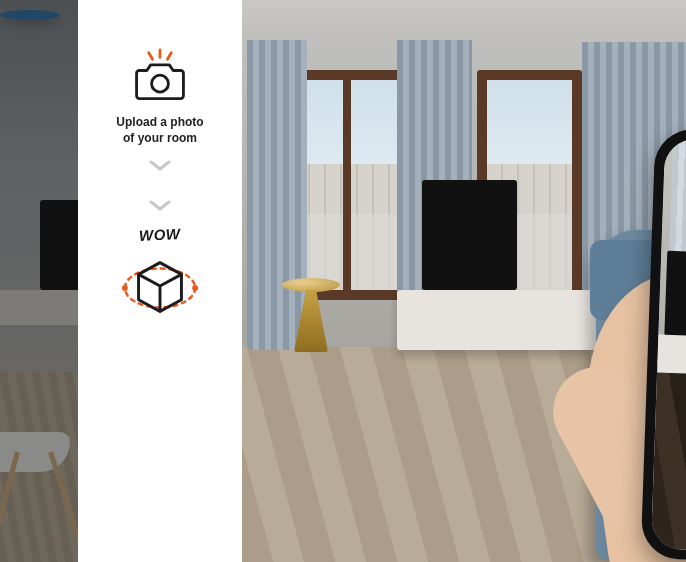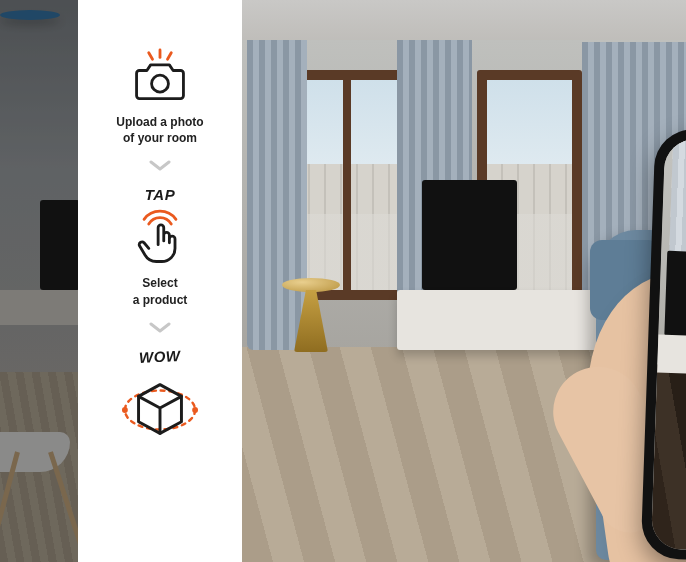--- a/index.html
+++ b/index.html
@@ -277,38 +277,20 @@
         <span>of your room</span>
       </div>
     </div>
 
     <div class="chev">
       <svg width="22" height="12" viewBox="0 0 22 12">
           <path d="M2 2 L11 9 L20 2" fill="none" stroke="#c7c7c7" stroke-width="3" stroke-linecap="round" stroke-linejoin="round"></path>
         </svg>
     </div>
 
-    <div class="step">
-      <div class="badge">TAP</div>
-      <div class="ico">
-        <svg viewBox="0 0 64 64" fill="none" stroke-linecap="round" stroke-linejoin="round">
-          <g stroke="#ea5a1f" stroke-width="3">
-            <path d="M20 16 a14 14 0 0 1 24 0"></path>
-            <path d="M15 11 a21 21 0 0 1 34 0"></path>
-          </g>
-          <g stroke="#1c1c1c" stroke-width="3">
-            <path d="M30 20 v18 m0-18 a3 3 0 0 1 6 0 v14 m0-6 a3 3 0 0 1 6 0 v8 m0-4 a3 3 0 0 1 6 0 v10 a14 14 0 0 1-14 14 h-6 a14 14 0 0 1-12-7 l-6-10 a3 3 0 0 1 5-3 l5 6"></path>
-          </g>
-        </svg>
-      </div>
-      <div class="label">
-        <span>Select</span><br>
-        <span>a product</span>
-      </div>
-    </div>
 
     <div class="chev">
       <svg width="22" height="12" viewBox="0 0 22 12">
           <path d="M2 2 L11 9 L20 2" fill="none" stroke="#c7c7c7" stroke-width="3" stroke-linecap="round" stroke-linejoin="round"></path>
         </svg>
     </div>
 
     <div class="step">
       <div class="badge wow">WOW</div>
       <div class="ico" style="width:78px;height:78px">

